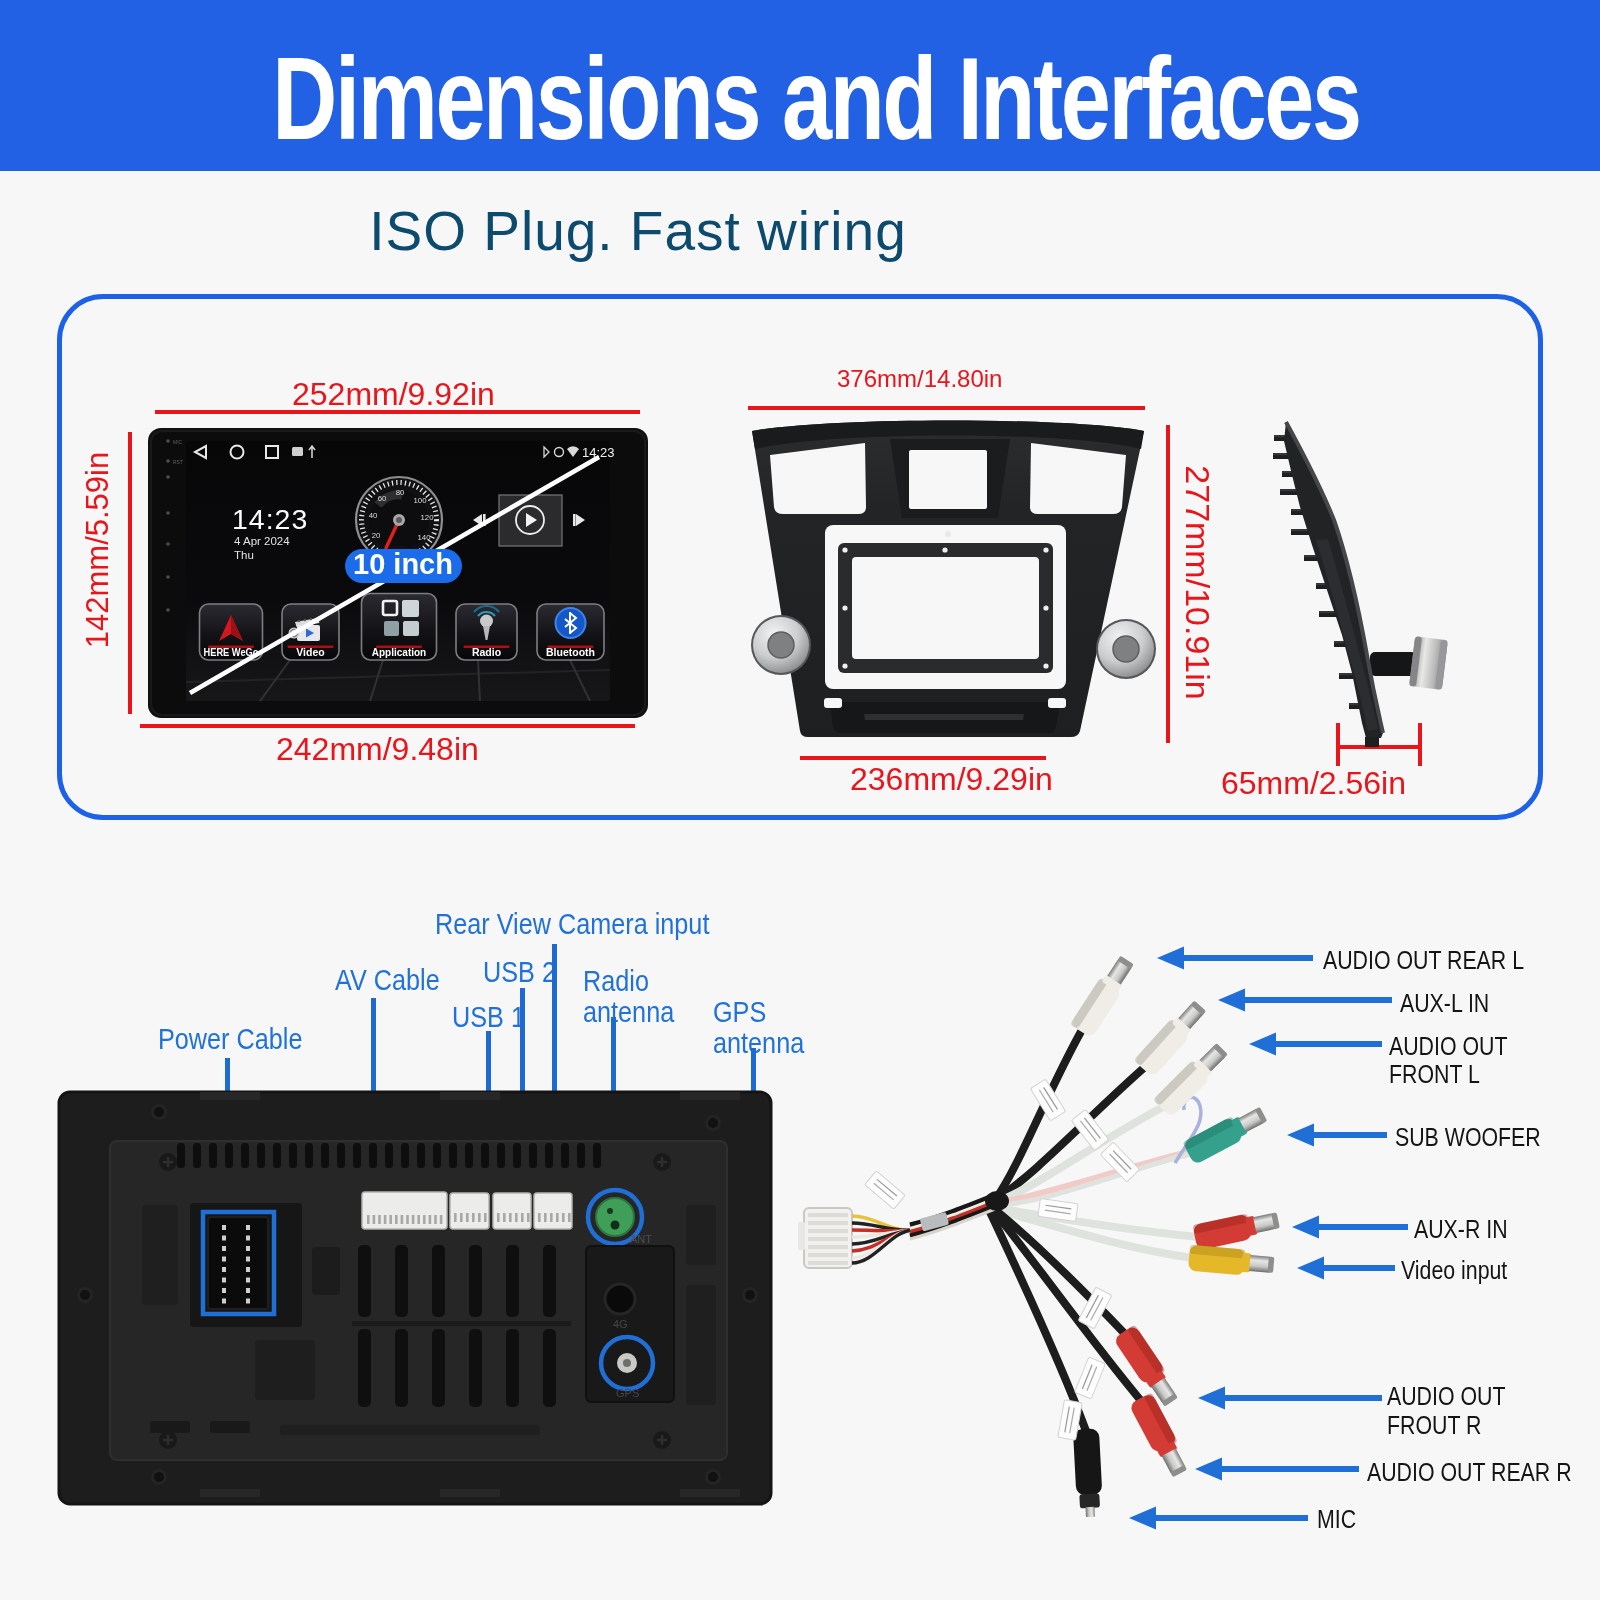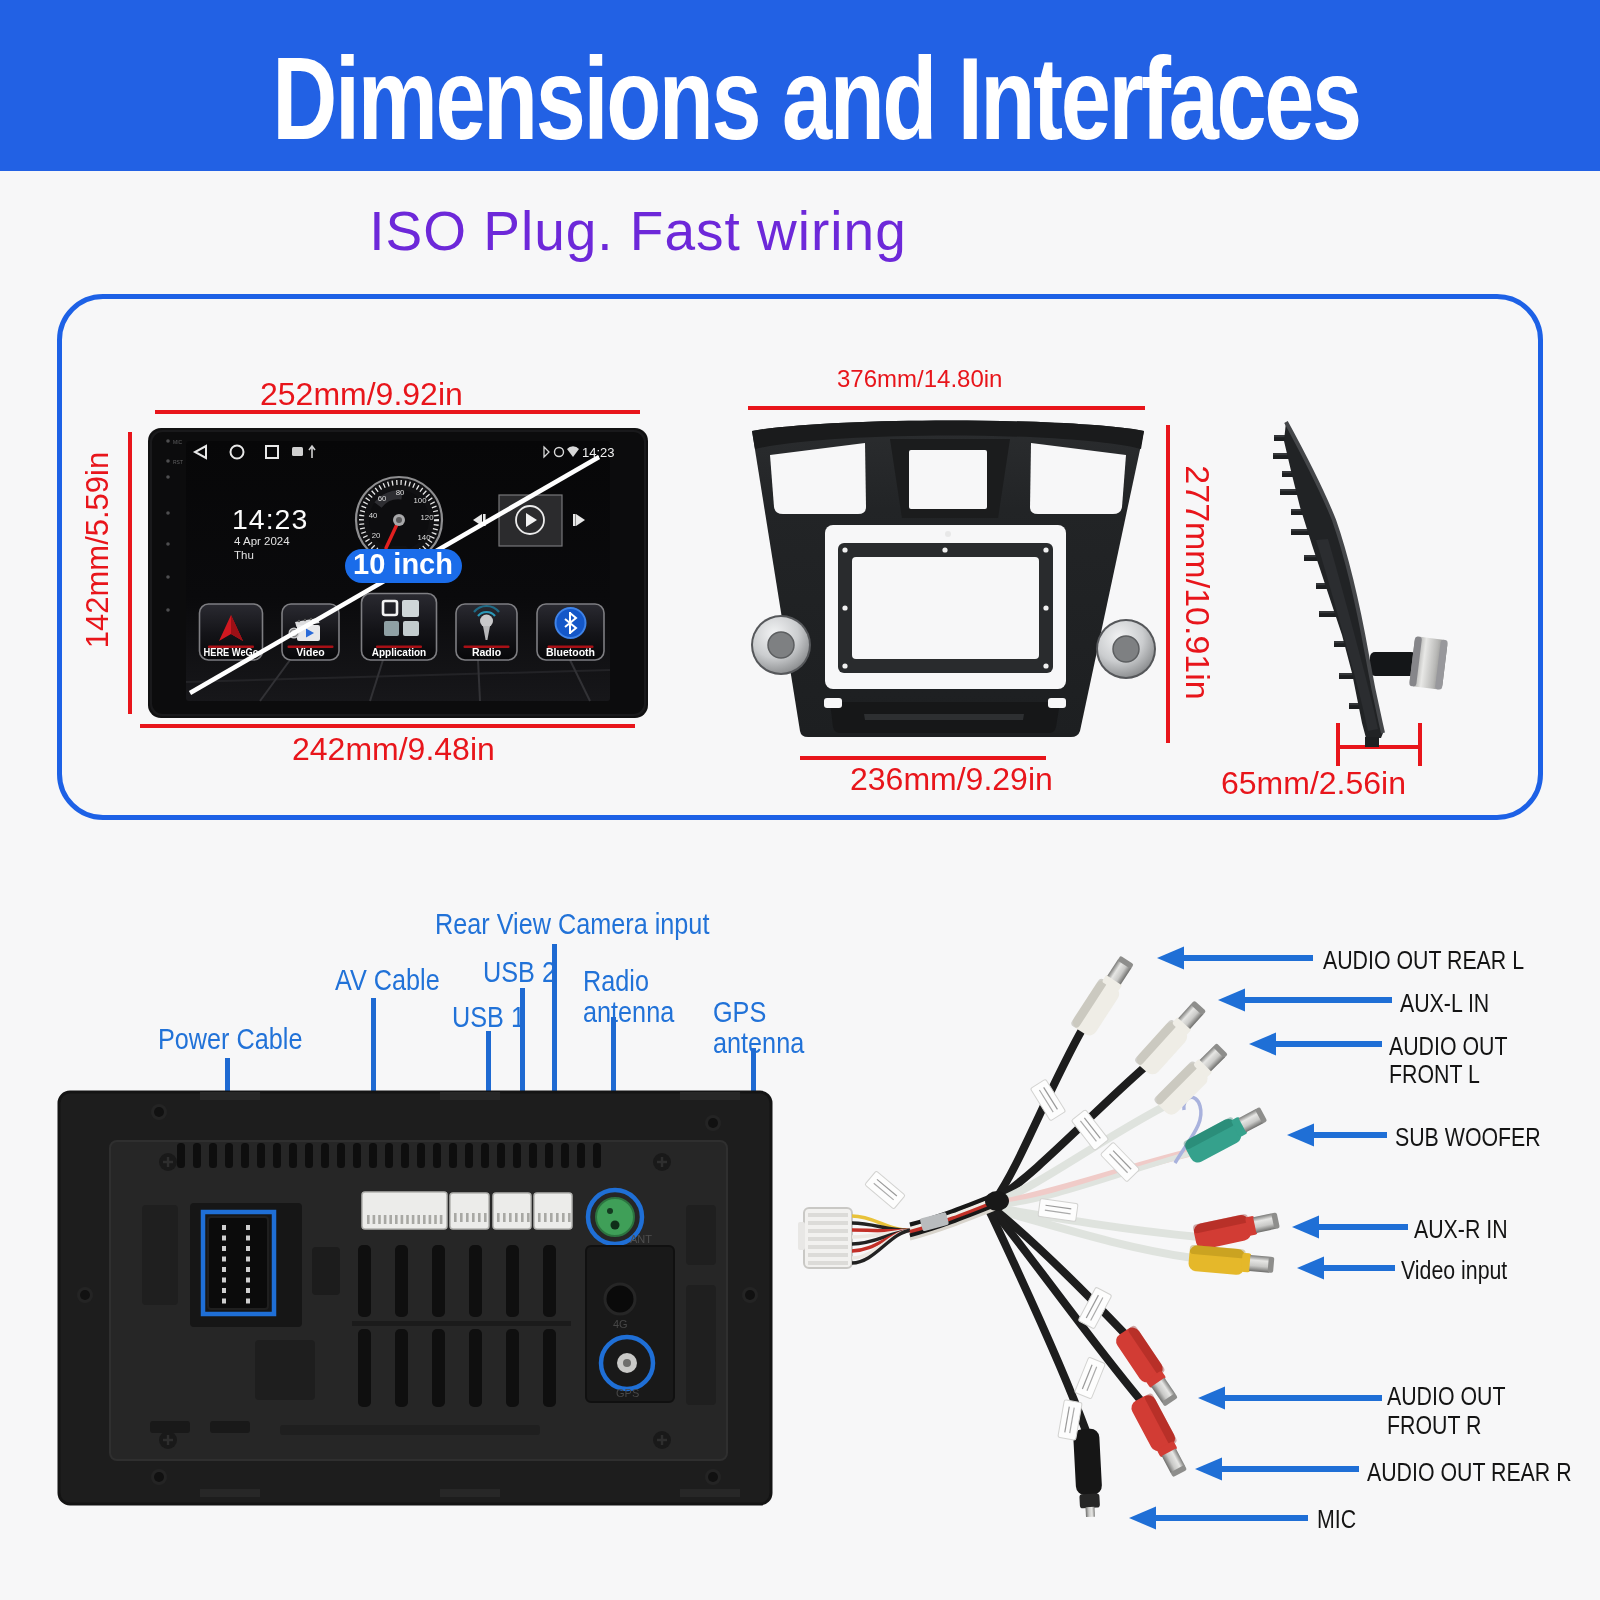--- a/index.html
+++ b/index.html
@@ -12,29 +12,29 @@
   .lead{position:absolute;background:#1e6ad2}
   .lb{font-size:29px;white-space:nowrap;transform:scaleX(0.87);transform-origin:0 0}
   .hb{font-size:26px;color:#141414;white-space:nowrap;transform:scaleX(0.82);transform-origin:0 0}
 </style>
 </head>
 <body>
 
 <div class="abs" style="left:0;top:0;width:1600px;height:171px;background:#2261e4"></div>
 <div class="abs" style="left:16px;top:32px;width:1600px;height:120px;text-align:center;color:#fff;
      font-size:116px;font-weight:bold;letter-spacing:-3px;transform:scaleX(0.776);transform-origin:50% 50%;white-space:nowrap">Dimensions and Interfaces</div>
-<div class="abs" style="left:0;top:199px;width:1276px;text-align:center;color:#6d28d9;font-size:55px;letter-spacing:1px">ISO Plug. Fast wiring</div>
+<div class="abs" style="left:0;top:199px;width:1276px;text-align:center;color:#0c4a6e;font-size:55px;letter-spacing:1px">ISO Plug. Fast wiring</div>
 
 <div class="abs" style="left:57px;top:294px;width:1476px;height:516px;border:5px solid #1d61e6;border-radius:46px"></div>
 
-<div class="abs red" style="left:260px;top:376px;font-size:32px">252mm/9.92in</div>
+<div class="abs red" style="left:292px;top:376px;font-size:32px">252mm/9.92in</div>
 <div class="dimline" style="left:155px;top:410px;width:485px;height:4px"></div>
 <div class="abs red" style="left:-72px;top:532px;width:340px;text-align:center;font-size:31px;transform:rotate(-90deg)">142mm/5.59in</div>
 <div class="dimline" style="left:128px;top:432px;width:4px;height:282px"></div>
-<div class="abs red" style="left:292px;top:731px;font-size:32px">242mm/9.48in</div>
+<div class="abs red" style="left:276px;top:731px;font-size:32px">242mm/9.48in</div>
 <div class="dimline" style="left:140px;top:724px;width:495px;height:4px"></div>
 
 <div class="abs red" style="left:837px;top:365px;font-size:24px">376mm/14.80in</div>
 <div class="dimline" style="left:748px;top:406px;width:397px;height:4px"></div>
 <div class="abs red" style="left:1027px;top:563px;width:340px;text-align:center;font-size:34px;transform:rotate(90deg)">277mm/10.91in</div>
 <div class="dimline" style="left:1166px;top:425px;width:4px;height:318px"></div>
 <div class="abs red" style="left:850px;top:761px;font-size:32px">236mm/9.29in</div>
 <div class="dimline" style="left:800px;top:756px;width:246px;height:4px"></div>
 
 <div class="dimline" style="left:1336px;top:723px;width:4px;height:43px"></div>

